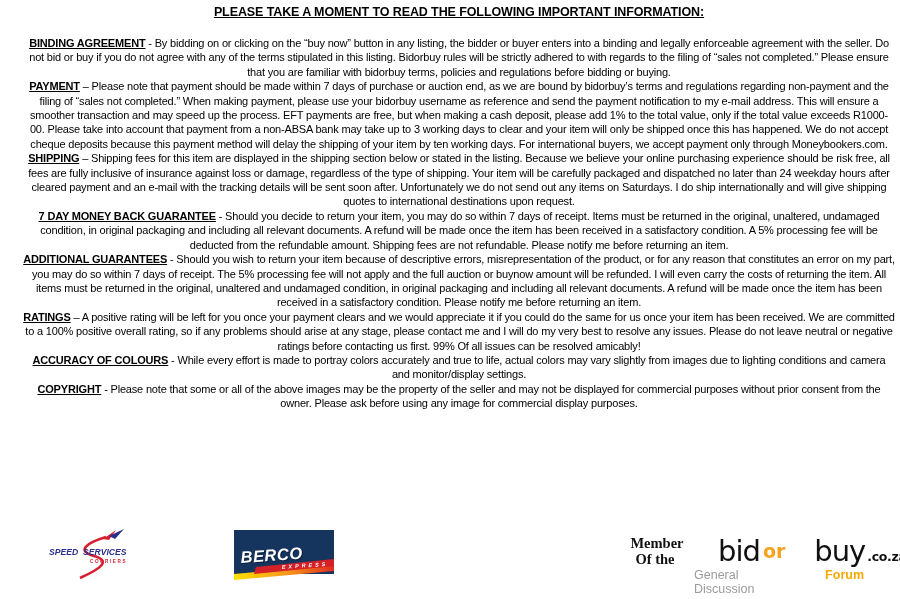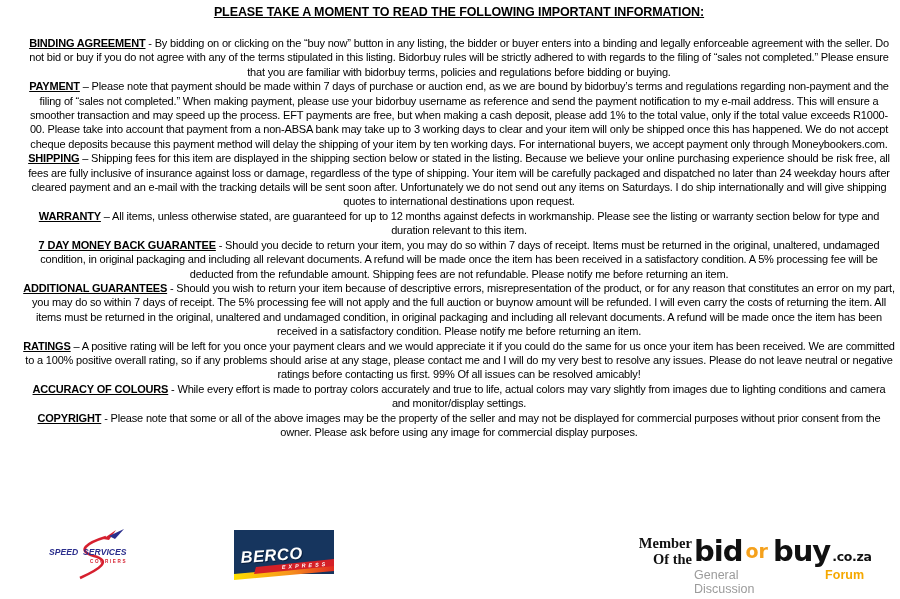--- a/index.html
+++ b/index.html
@@ -21,30 +21,30 @@
   .closing {
     font-family: "DejaVu Sans", sans-serif;
     text-align: center; font-weight: bold; font-size: 16px; line-height: 21px;
     letter-spacing: -0.5px; margin: 17px auto 0 auto; max-width: 880px;
   }
   .closing .und { text-decoration: underline; }
   .footer { position: absolute; left: 0; top: 526px; width: 816px; height: 60px; }
   .logo-speed { position: absolute; left: 48px; top: 2px; }
   .logo-berco { position: absolute; left: 234px; top: 4px; }
   .member {
-    position: absolute; left: 622px; top: 9px; width: 70px; text-align: right;
+    position: absolute; left: 622px; top: 9px; width: 70px; text-align: center;
     font-family: "Liberation Serif", serif; font-weight: bold; font-size: 14.5px;
     line-height: 16px; color: #111111;
   }
   .member .l2 { margin-left: -4px; }
   .bob { position: absolute; left: 694px; top: 0px; width: 170px; }
   .bob-row { display: flex; align-items: flex-end; height: 40px; }
   .bob-word {
-    font-family: "DejaVu Sans", sans-serif; font-weight: bold; color: #111111;
-    font-size: 29px; line-height: 29px; letter-spacing: -1px;
+    font-family: "DejaVu Sans", sans-serif; font-weight: normal; color: #111111;
+    font-size: 29px; line-height: 29px; letter-spacing: -1px; margin-left: 24px;
   }
   .bob-or {
     font-family: "DejaVu Sans", sans-serif; font-weight: bold; color: #f5a11c;
     font-size: 19px; line-height: 19px; margin: 0 5px 5px 3px;
   }
   .bob-tld {
     font-family: "DejaVu Sans", sans-serif; font-weight: bold; color: #111111;
     font-size: 12.5px; margin: 8px 0 2px 2px; letter-spacing: -0.3px;
   }
   .bob-sub { display: flex; align-items: baseline; margin-top: 2px; font-size: 12.5px; }
@@ -57,21 +57,20 @@
 <div class="page">
 
   <div class="doc-title">PLEASE TAKE A MOMENT TO READ THE FOLLOWING IMPORTANT INFORMATION:</div>
 
   <p class="sec"><span class="hd">BINDING AGREEMENT</span><span> - By bidding on or clicking on the “buy now” button in any listing, the bidder or buyer enters into a binding and legally enforceable agreement with the seller. Do not bid or buy if you do not agree with any of the terms stipulated in this listing. Bidorbuy rules will be strictly adhered to with regards to the filing of “sales not completed.” Please ensure that you are familiar with bidorbuy terms, policies and regulations before bidding or buying.</span></p>
 
   <p class="sec"><span class="hd">PAYMENT</span><span> – Please note that payment should be made within 7 days of purchase or auction end, as we are bound by bidorbuy’s terms and regulations regarding non-payment and the filing of “sales not completed.”  When making payment, please use your bidorbuy username as reference and send the payment notification to my e-mail address. This will ensure a smoother transaction and may speed up the process. EFT payments are free, but when making a cash deposit, please add 1% to the total value, only if the total value exceeds R1000-00.  Please take into account that payment from a non-ABSA bank may take up to 3 working days to clear and your item will only be shipped once this has happened. We do not accept cheque deposits because this payment method will delay the shipping of your item by ten working days. For international buyers, we accept payment only through Moneybookers.com.</span></p>
 
   <p class="sec"><span class="hd">SHIPPING</span><span> – Shipping fees for this item are displayed in the shipping section below or stated in the listing. Because we believe your online purchasing experience should be risk free, all fees are fully inclusive of insurance against loss or damage, regardless of the type of shipping. Your item will be carefully packaged and dispatched no later than 24 weekday hours after cleared payment and an e-mail with the tracking details will be sent soon after. Unfortunately we do not send out any items on Saturdays. I do ship internationally and will give shipping quotes to international destinations upon request.</span></p>
 
-  <p class="sec"><span class="hd">WARRANTY</span><span> – All items, unless otherwise stated, are guaranteed for up to 12 months against defects in workmanship. Please see the listing or warranty section below for type and duration relevant to this item.</span></p>
 
   <p class="sec"><span class="hd">7 DAY MONEY BACK GUARANTEE</span><span> - Should you decide to return your item, you may do so within 7 days of receipt.  Items must be returned in the original, unaltered, undamaged condition, in original packaging and including all relevant documents. A refund will be made once the item has been received in a satisfactory condition. A 5% processing fee will be deducted from the refundable amount.  Shipping fees are not refundable.  Please notify me before returning an item.</span></p>
 
   <p class="sec"><span class="hd">ADDITIONAL GUARANTEES</span><span> - Should you wish to return your item because of descriptive errors, misrepresentation of the product, or for any reason that constitutes an error on my part, you may do so within 7 days of receipt. The 5% processing fee will not apply and the full auction or buynow amount will be refunded. I will even carry the costs of returning the item. All items must be returned in the original, unaltered and undamaged condition, in original packaging and including all relevant documents. A refund will be made once the item has been received in a satisfactory condition. Please notify me before returning an item.</span></p>
 
   <p class="sec"><span class="hd">RATINGS</span><span> – A positive rating will be left for you once your payment clears and we would appreciate it if you could do the same for us once your item has been received. We are committed to a 100% positive overall rating, so if any problems should arise at any stage, please contact me and I will do my very best to resolve any issues. Please do not leave neutral or negative ratings before contacting us first. 99% Of all issues can be resolved amicably!</span></p>
 
   <p class="sec"><span class="hd">ACCURACY OF COLOURS</span><span> - While every effort is made to portray colors accurately and true to life, actual colors may vary slightly from images due to lighting conditions and camera and monitor/display settings.</span></p>
 
   <p class="sec"><span class="hd">COPYRIGHT</span><span>  - Please note that some or all of the above images may be the property of the seller and may not be displayed for commercial purposes without prior consent from the owner. Please ask before using any image for commercial display purposes.</span></p>

